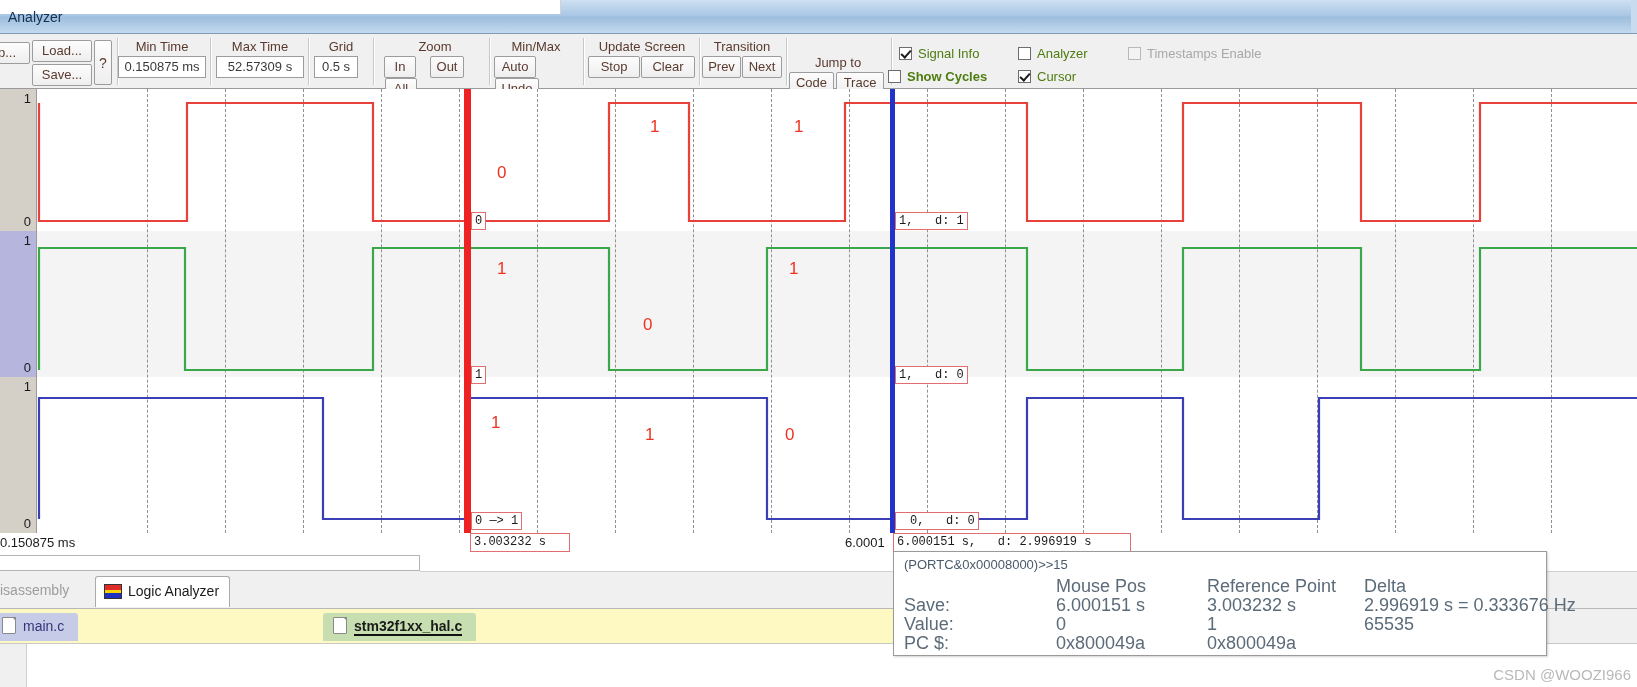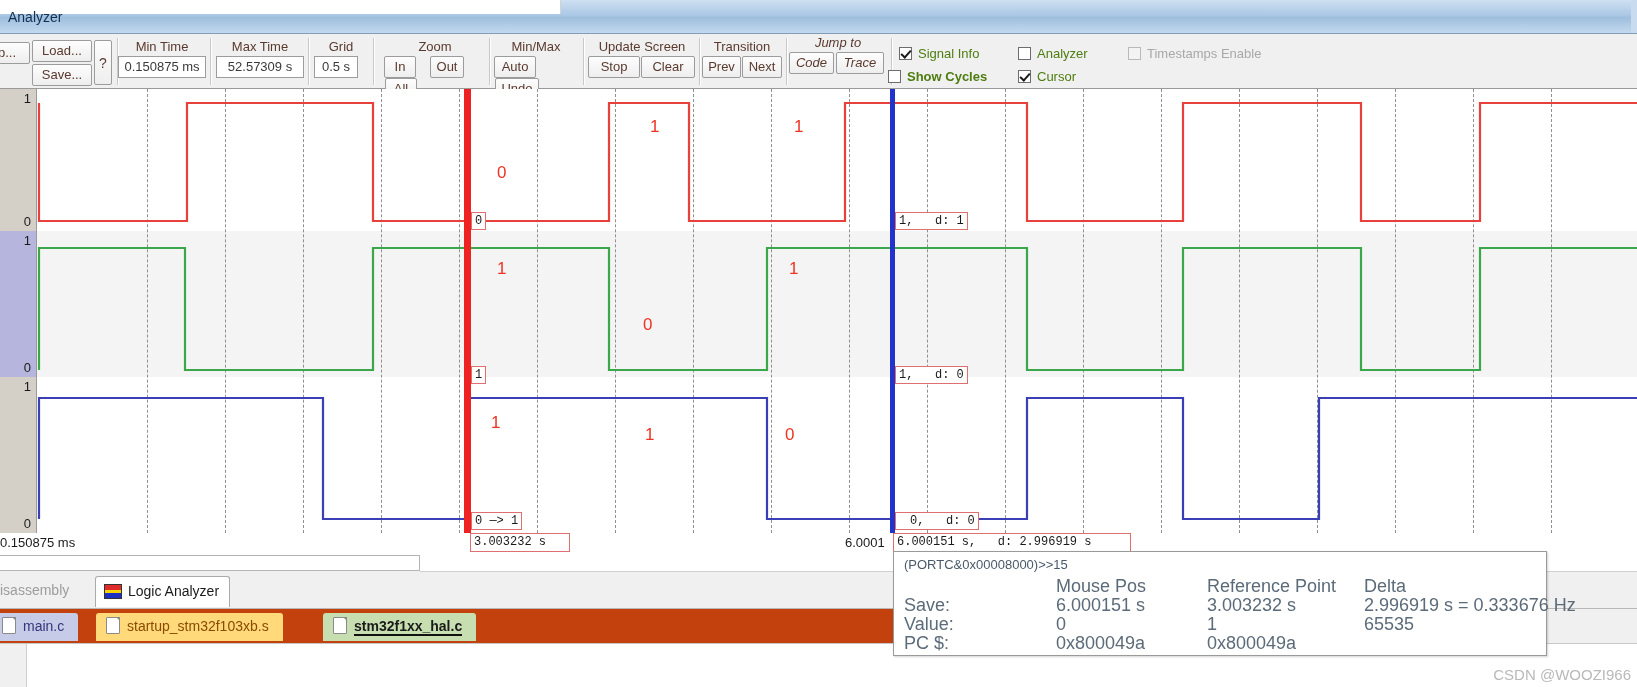--- a/index.html
+++ b/index.html
@@ -128,21 +128,21 @@
     border-radius:3px 3px 0 0;color:#1a1a1a;padding:0 10px 0 8px;
   }
   .la-ico{
     display:inline-block;width:18px;height:15px;vertical-align:-3px;margin-right:6px;
     background:#ffffff;border:1px solid #333;box-sizing:border-box;position:relative;overflow:hidden;
   }
   .la-ico .r{position:absolute;left:0;right:0;top:0;height:5px;background:#e02b2b;}
   .la-ico .y{position:absolute;left:0;right:0;top:5px;height:4px;background:#f5d400;}
   .la-ico .b{position:absolute;left:0;right:0;bottom:0;height:5px;background:#1f2fbf;}
 
-  .filetabs{position:absolute;left:0;top:54px;width:1306px;height:34px;background:#c2410c;}
+  .filetabs{position:absolute;left:0;top:54px;width:1306px;height:34px;background:#fef9c3;}
   .ftab{
     position:absolute;top:4px;height:28px;box-sizing:border-box;
     border-radius:3px 3px 0 0;font-size:14px;line-height:26px;
     padding:0 14px 0 10px;white-space:nowrap;color:#7a3f00;
   }
   .ftab .doc{
     display:inline-block;width:12px;height:15px;vertical-align:-3px;margin-right:7px;
     background:#ffffff;border:1px solid #8a8a8a;border-radius:1px;position:relative;
   }
   .ftab .doc:after{content:"";position:absolute;right:-1px;top:-1px;border-style:solid;
@@ -234,21 +234,21 @@
       <span class="btn" style="width:52px;">Stop</span><span class="btn" style="width:54px;margin-left:1px;">Clear</span>
     </div>
     <div class="tb-sep" style="left:699px;"></div>
 
     <div class="grp" style="left:702px;top:4px;width:80px;">
       <span class="cap">Transition</span>
       <span class="btn" style="width:39px;">Prev</span><span class="btn" style="width:40px;margin-left:1px;">Next</span>
     </div>
     <div class="tb-sep" style="left:786px;"></div>
 
-    <div class="grp" style="left:789px;top:0;width:98px;font-style:italic;">
+    <div class="grp" style="left:789px;top:20px;width:98px;">
       <span class="cap">Jump to</span>
       <span class="btn" style="width:45px;">Code</span><span class="btn" style="width:48px;margin-left:2px;">Trace</span>
     </div>
     <div class="tb-sep" style="left:891px;"></div>
 
     <div class="cbrow" style="left:899px;top:12px;">
       <span class="cbx on"></span><span>Signal Info</span>
     </div>
     <div class="cbrow" style="left:888px;top:35px;font-weight:bold;">
       <span class="cbx"></span><span>Show Cycles</span>
@@ -356,23 +356,20 @@
       </div>
       <div class="vtab active" style="left:95px;">
         <span class="la-ico"><span class="r"></span><span class="y"></span><span class="b"></span></span><span>Logic Analyzer</span>
       </div>
     </div>
 
     <div class="filetabs">
       <div class="ftab t-blue" style="left:-8px;">
         <span class="doc"></span><span class="nm">main.c</span>
       </div>
-      <div class="ftab t-yellow" style="left:96px;">
-        <span class="doc"></span><span class="nm">startup_stm32f103xb.s</span>
-      </div>
       <div class="ftab t-green" style="left:323px;">
         <span class="doc"></span><span class="nm">stm32f1xx_hal.c</span>
       </div>
     </div>
 
     <div class="body-rest">
       <div class="body-gut"></div>
     </div>
   </div>
 

